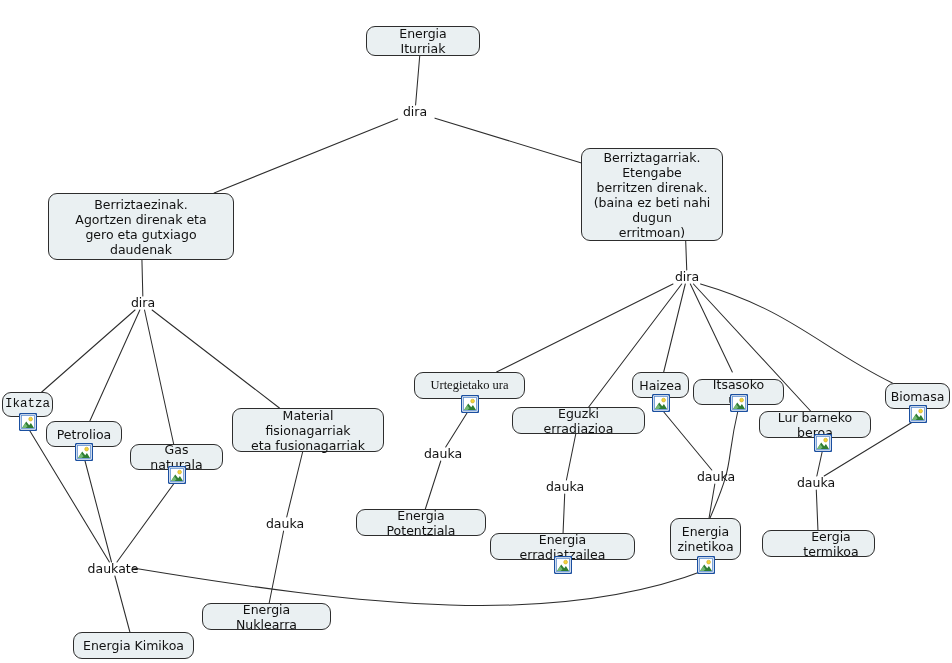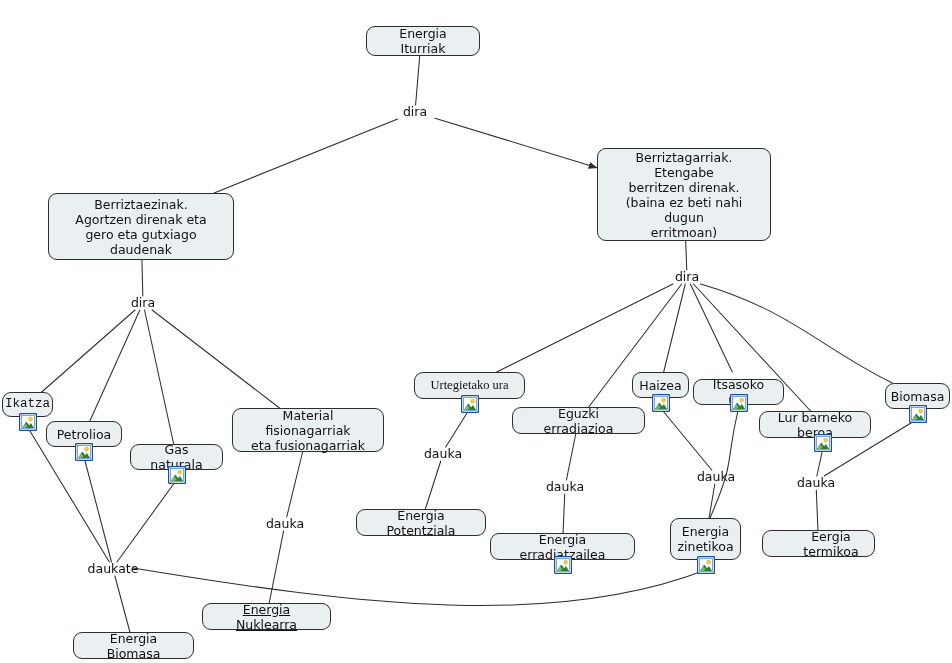--- a/index.html
+++ b/index.html
@@ -113,21 +113,21 @@
         <path d="M816.2892561983471,490 L817.9421487603306,530"></path>
         <path d="M917.5,419 L824.1666666666666,476"></path>
       </g>
   </svg>
 
   <div id="nodes-group">
       <div class="node" style="left: 366px; top: 2px; width: 114px; height: 30px; margin-top: 24px;"><span class="node-label">Energia Iturriak</span></div>
       <div class="node" style="left: 48px; top: 193px; width: 186px; height: 67px;"><span class="node-label">Berriztaezinak.
 Agortzen direnak eta
 gero eta gutxiago daudenak</span></div>
-      <div class="node" style="left: 597px; top: 148px; width: 174px; height: 93px;"><span class="node-label">Berriztagarriak.
+      <div class="node" style="left: 581px; top: 148px; width: 142px; height: 93px;"><span class="node-label">Berriztagarriak.
 Etengabe
 berritzen direnak.
 (baina ez beti nahi dugun
 erritmoan)</span></div>
       <div class="node" style="left: 2px; top: 392px; width: 51px; height: 25px; font-family: Liberation Mono, monospace;"><span class="node-label">Ikatza</span></div>
       <div class="pic-icon" style="left: 27.5px; top: 413px;">
         <svg width="18" height="18" viewBox="0 0 18 18">
           <rect x="0.5" y="0.5" width="17" height="17" rx="1.5" fill="#ffffff" stroke="#1a4fa0" stroke-width="1.4"></rect>
           <rect x="2.5" y="2.5" width="13" height="13" fill="#ffffff" stroke="#5f8fd0" stroke-width="0.8"></rect>
           <circle cx="11.6" cy="6.1" r="1.9" fill="#f5d33a" stroke="#b99b12" stroke-width="0.5"></circle>
@@ -224,22 +224,22 @@
       <div class="pic-icon" style="left: 705.5px; top: 556px;">
         <svg width="18" height="18" viewBox="0 0 18 18">
           <rect x="0.5" y="0.5" width="17" height="17" rx="1.5" fill="#ffffff" stroke="#1a4fa0" stroke-width="1.4"></rect>
           <rect x="2.5" y="2.5" width="13" height="13" fill="#ffffff" stroke="#5f8fd0" stroke-width="0.8"></rect>
           <circle cx="11.6" cy="6.1" r="1.9" fill="#f5d33a" stroke="#b99b12" stroke-width="0.5"></circle>
           <path d="M3 15 L7.2 8.4 L10.2 12.3 L11.9 10.1 L15 15 Z" fill="#2e7d32"></path>
           <path d="M3 15 L6.2 10.2 L8.6 13.2 L6.6 15 Z" fill="#7fc27f" opacity="0.85"></path>
         </svg>
       </div>
       <div class="node" style="left: 762px; top: 530px; width: 113px; height: 27px; padding-left: 34px;"><span class="node-label">Eergia termikoa</span></div>
-      <div class="node" style="left: 202px; top: 603px; width: 129px; height: 27px; text-decoration: underline;"><span class="node-label">Energia Nuklearra</span></div>
-      <div class="node" style="left: 73px; top: 632px; width: 121px; height: 27px;"><span class="node-label">Energia Biomasa</span></div>
+      <div class="node" style="left: 202px; top: 603px; width: 129px; height: 27px;"><span class="node-label">Energia Nuklearra</span></div>
+      <div class="node" style="left: 73px; top: 632px; width: 121px; height: 27px;"><span class="node-label">Energia Kimikoa</span></div>
     </div>
   <div id="labels-group">
       <div class="link-label" style="left: 415px; top: 112px;">dira</div>
       <div class="link-label" style="left: 143px; top: 303px;">dira</div>
       <div class="link-label" style="left: 687px; top: 277px;">dira</div>
       <div class="link-label" style="left: 113px; top: 569px;">daukate</div>
       <div class="link-label" style="left: 285px; top: 524px;">dauka</div>
       <div class="link-label" style="left: 443px; top: 454px;">dauka</div>
       <div class="link-label" style="left: 565px; top: 487px;">dauka</div>
       <div class="link-label" style="left: 716px; top: 477px;">dauka</div>

